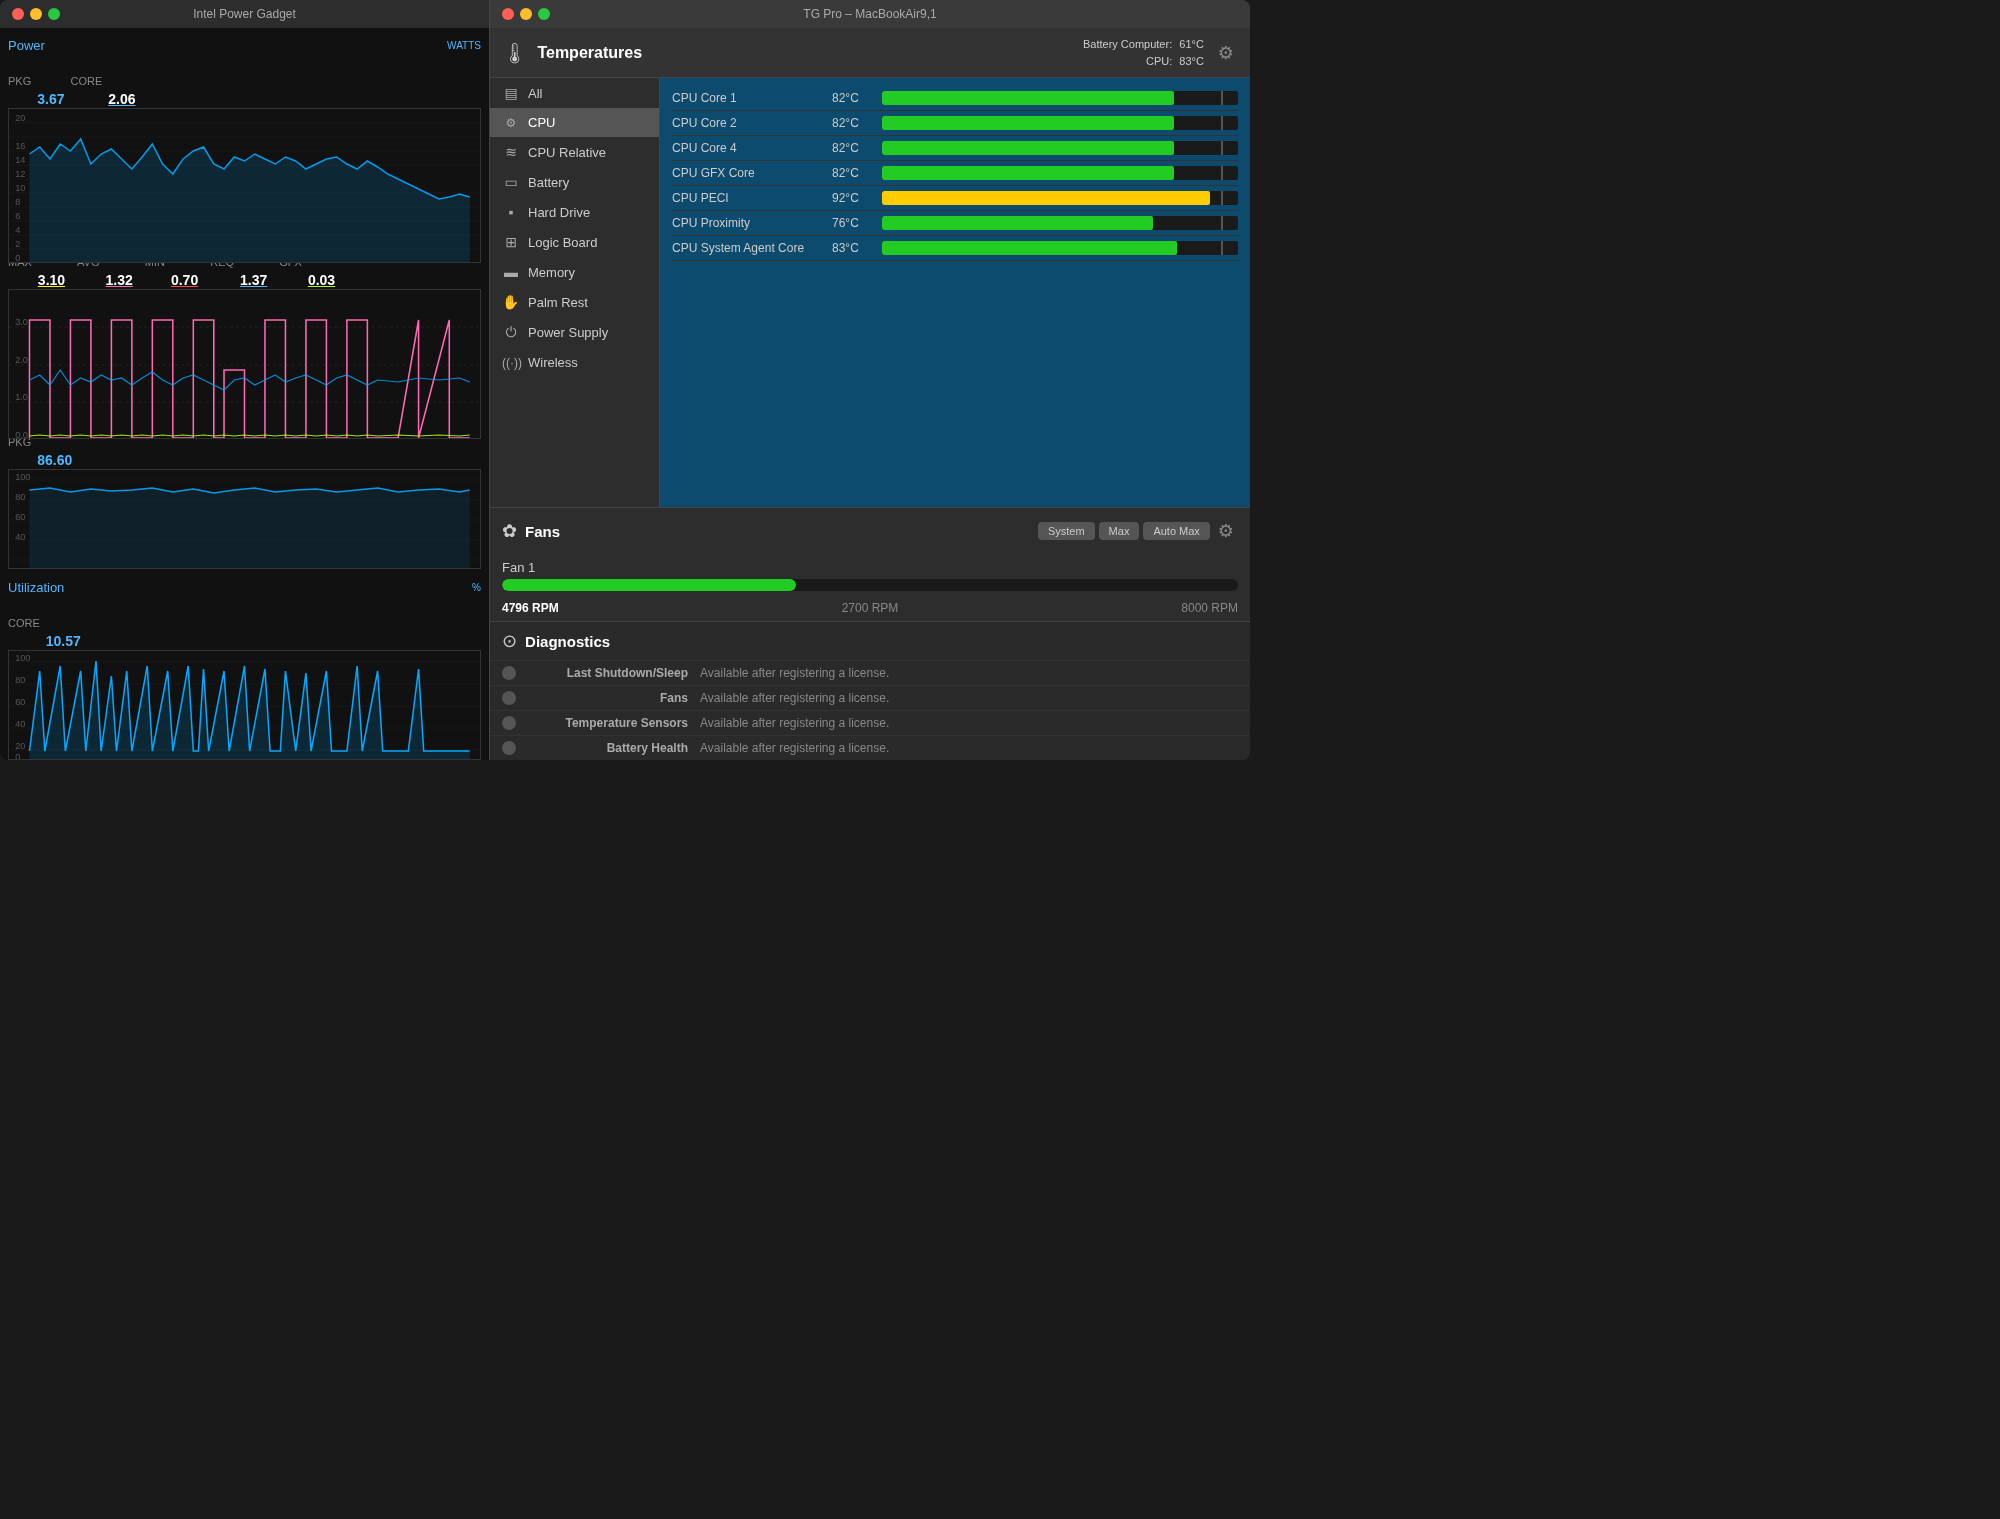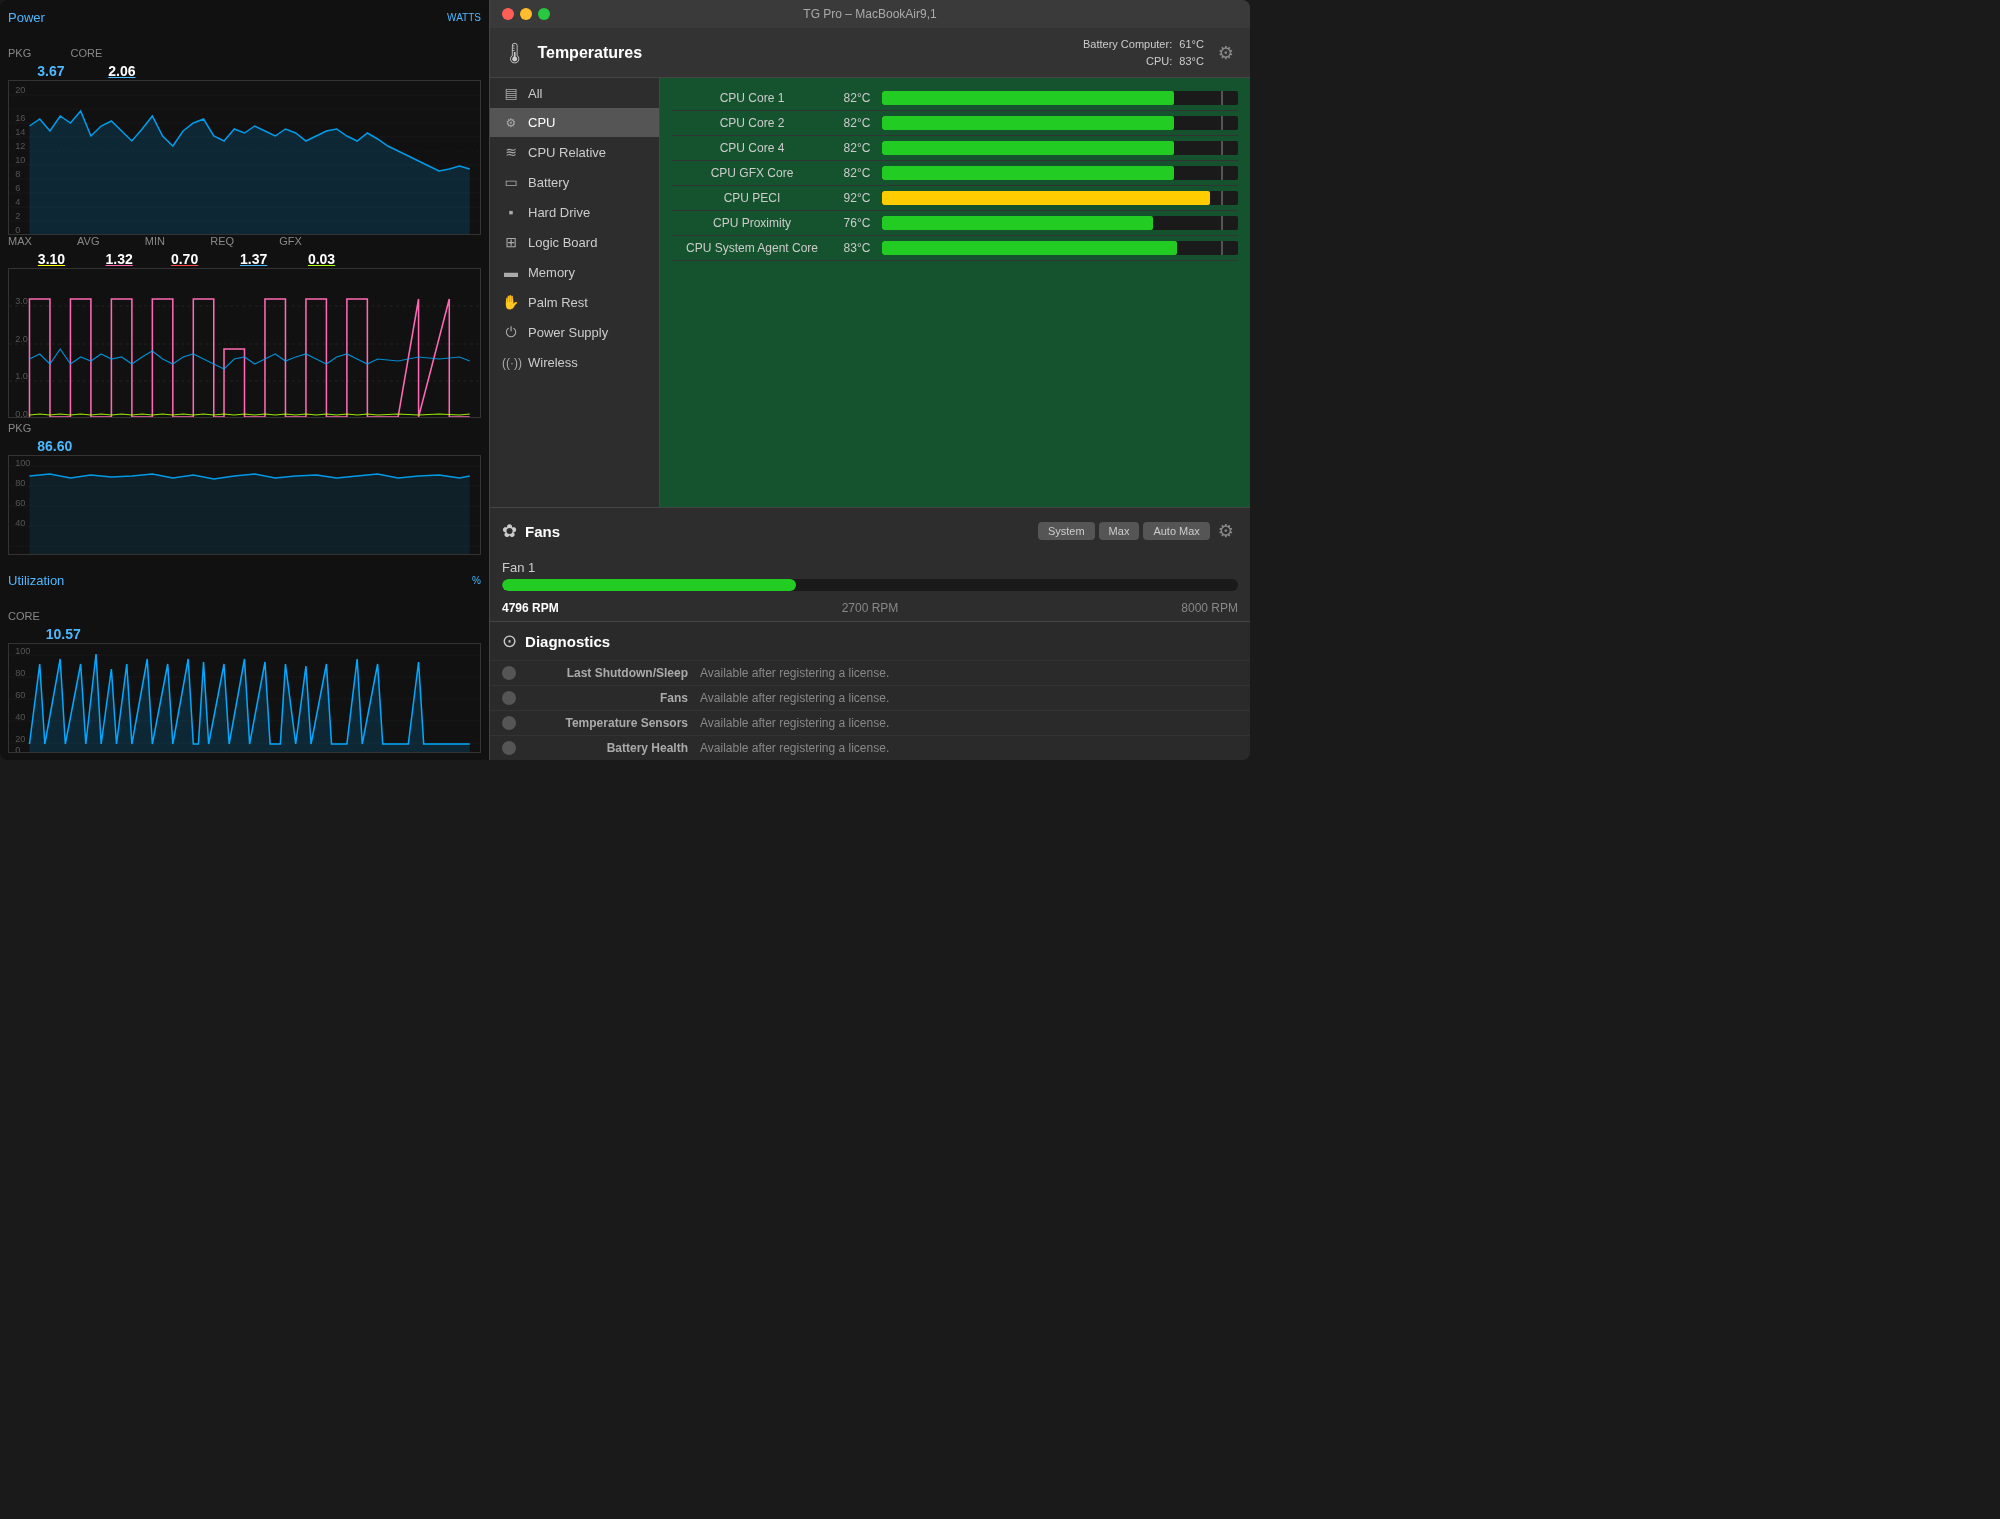--- a/index.html
+++ b/index.html
@@ -238,22 +238,21 @@
       width: 18px;
       text-align: center;
       color: #aaa;
     }
 
     
     .temp-readings {
       flex: 1;
       padding: 8px 12px;
       overflow-y: auto;
-      background: #14532d;
-      text-align: center;
+      background: #0c4a6e;
     }
 
     .temp-row {
       display: flex;
       align-items: center;
       padding: 5px 0;
       border-bottom: 1px solid #333;
     }
 
     .temp-sensor-name {
@@ -455,20 +454,28 @@
 
     
     svg {
       display: block;
     }
   </style>
 </head>
 <body>
 
 <div class="left-panel">
+  <div class="window-titlebar">
+    <div class="traffic-lights">
+      <div class="traffic-light tl-red"></div>
+      <div class="traffic-light tl-yellow"></div>
+      <div class="traffic-light tl-green"></div>
+    </div>
+    <span class="window-title">Intel Power Gadget</span>
+  </div>
 
   <div class="left-content">
 
     <div class="chart-section">
       <div class="chart-header">
         <span class="chart-title">Power</span>
         <span class="chart-unit">WATTS</span>
       </div>
       <div class="chart-values">
         <span class="chart-label">PKG</span>

